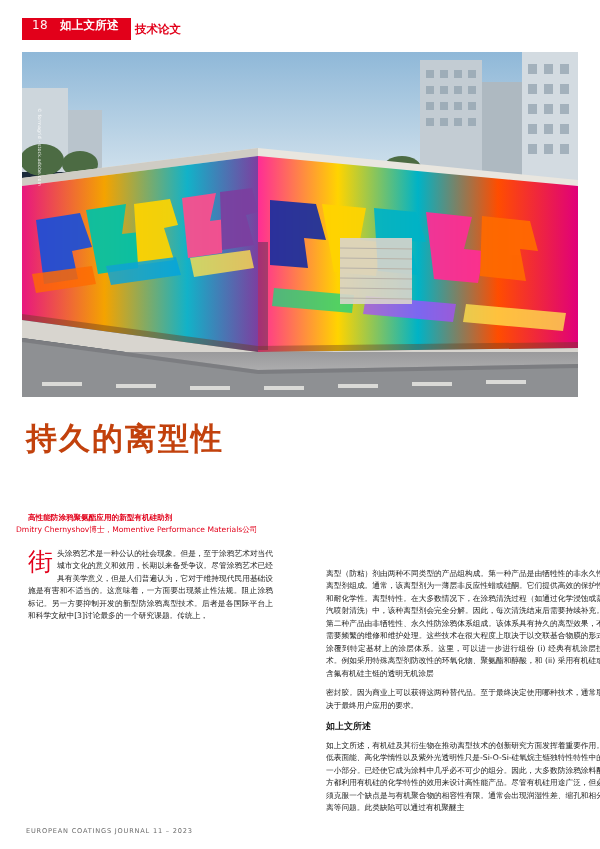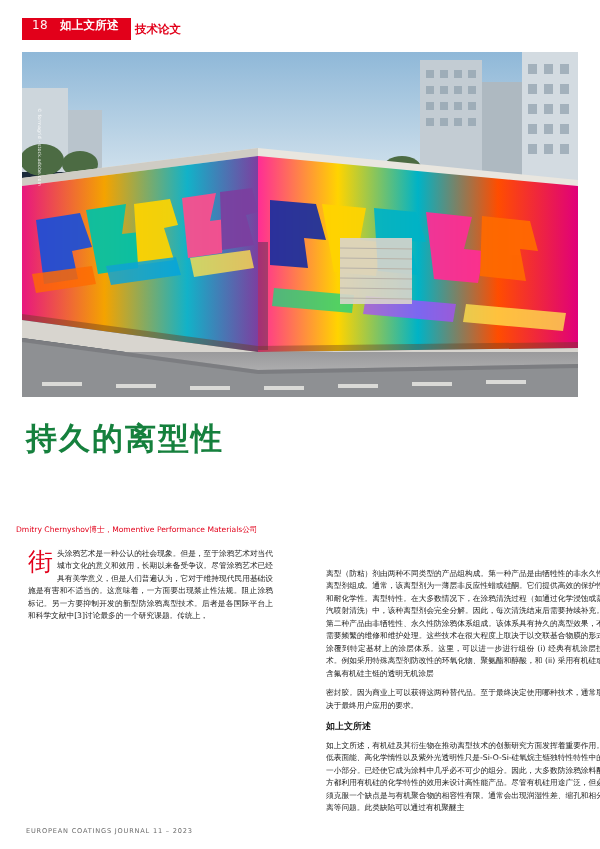--- a/index.html
+++ b/index.html
@@ -80,21 +80,21 @@
     opacity: 0.9;
   }
 
   
   .title {
     position: absolute;
     top: 418px;
     left: 26px;
     font-size: 31px;
     font-weight: bold;
-    color: #15803d;
+    color: #c2410c;
     letter-spacing: 2px;
     font-family: "DejaVu Sans", sans-serif;
   }
   .subtitle {
     position: absolute;
     top: 512px;
     left: 28px;
     width: 240px;
     font-size: 7.6px;
     color: #e2001a;
@@ -309,20 +309,21 @@
         <rect x="390" y="330" width="40" height="4"></rect>
         <rect x="464" y="328" width="40" height="4"></rect>
       </g>
 
       <path d="M0 286 L236 318 L556 312 L556 316 L236 322 L0 290 Z" fill="#6f7174" opacity="0.6"></path>
     </svg>
     <div class="hero-credit">© formagrid - stock.adobe.com</div>
   </div>
 
   <div class="title">持久的离型性</div>
+  <div class="subtitle">高性能防涂鸦聚氨酯应用的新型有机硅助剂</div>
   <div class="byline">Dmitry Chernyshov博士，Momentive Performance Materials公司</div>
 
   <div class="col col-left">
     <p class="dropcap-para">
       <span class="dropcap">街</span>
       <span>头涂鸦艺术是一种公认的社会现象。但是，至于涂鸦艺术对当代城市文化的意义和效用，长期以来备受争议。尽管涂鸦艺术已经具有美学意义，但是人们普遍认为，它对于维持现代民用基础设施是有害和不适当的。这意味着，一方面要出现禁止性法规。阻止涂鸦标记。另一方要抑制开发的新型防涂鸦离型技术。后者是各国际平台上和科学文献中[3]讨论最多的一个研究课题。传统上，</span>
     </p>
   </div>
 
   <div class="col col-right">

